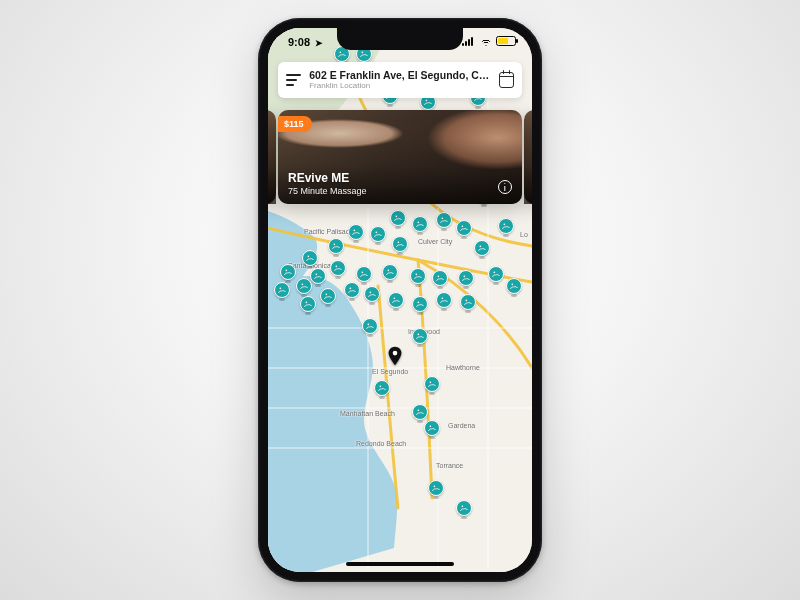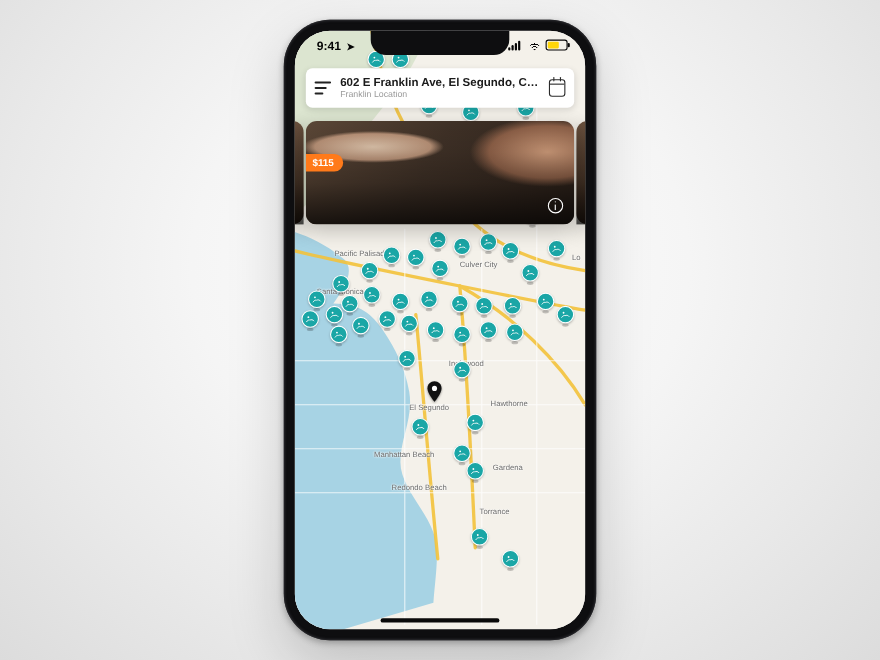--- a/index.html
+++ b/index.html
@@ -131,21 +131,20 @@
     background: linear-gradient(to top, rgba(0,0,0,.70) 0%, rgba(0,0,0,.20) 40%, rgba(0,0,0,.05) 70%, rgba(0,0,0,0) 100%);
   }
   .price {
     position:absolute; top:6px; left:0;
     background: #ff7a1a;
     color:#fff; font-size:9px; font-weight:700;
     padding: 3px 8px 3px 6px;
     border-top-right-radius: 10px;
     border-bottom-right-radius: 10px;
     z-index:2;
-    margin-top:24px;
   }
   .promo-t { position:absolute; left:10px; right:30px; bottom:8px; color:#fff; z-index:2; text-shadow:0 1px 2px rgba(0,0,0,.4); }
   .promo-t .title { font-size:12px; font-weight:700; }
   .promo-t .sub   { font-size:9px; opacity:.95; margin-top:1px; }
   .info {
     position:absolute; right:10px; bottom:10px;
     width:14px; height:14px; border-radius:50%;
     border:1.4px solid #fff;
     z-index:3;
   }
@@ -558,21 +557,21 @@
           <div class="user-pin" style="left: 127px; top: 338px;">
             <svg viewBox="0 0 24 32">
               <path fill="#111" d="M12 0C6 0 1 4.7 1 11c0 7.5 11 21 11 21s11-13.5 11-21C23 4.7 18 0 12 0z"></path>
               <circle cx="12" cy="11" r="4" fill="#fff"></circle>
             </svg>
           </div>
         </div>
 
       <div class="statusbar">
         <div class="time">
-          <span>9:41</span>
+          <span>9:08</span>
           <span class="loc-arrow">➤</span>
         </div>
         <div class="right">
           <span class="sig">
               <b></b>
               <b></b>
               <b></b>
               <b></b>
             </span>
           <span class="wifi"></span>
@@ -593,20 +592,24 @@
         <div class="calendar">
             <i></i>
             <b></b>
           </div>
       </div>
 
       <div class="peek left"></div>
       <div class="peek right"></div>
       <div class="promo">
         <div class="price">$115</div>
+        <div class="promo-t">
+          <div class="title">REvive ME</div>
+          <div class="sub">75 Minute Massage</div>
+        </div>
         <div class="info"></div>
       </div>
 
 
       <div class="home-indicator"></div>
     </div>
   </div>
 </div>
 
 </body></html>

